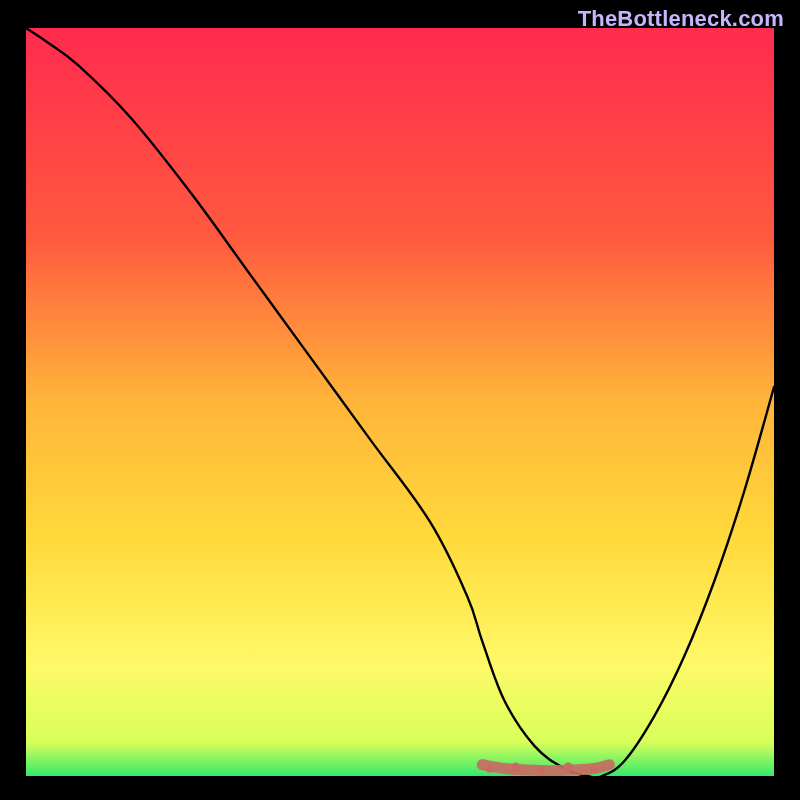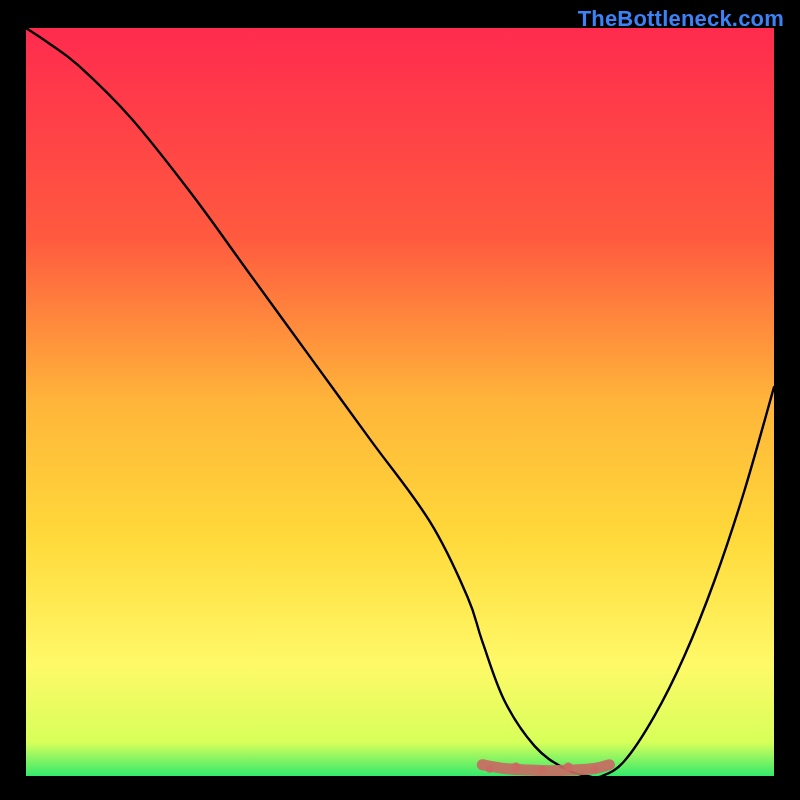--- a/index.html
+++ b/index.html
@@ -10,21 +10,21 @@
     height: 800px;
     background: #000;
   }
   .watermark {
     position: absolute;
     top: 6px;
     right: 16px;
     font-family: Arial, Helvetica, sans-serif;
     font-size: 22px;
     font-weight: bold;
-    color: #3b82f6;
+    color: #c4b5fd;
     letter-spacing: 0.2px;
     z-index: 10;
   }
   .plot {
     position: absolute;
     left: 26px;
     top: 28px;
     width: 748px;
     height: 748px;
   }

